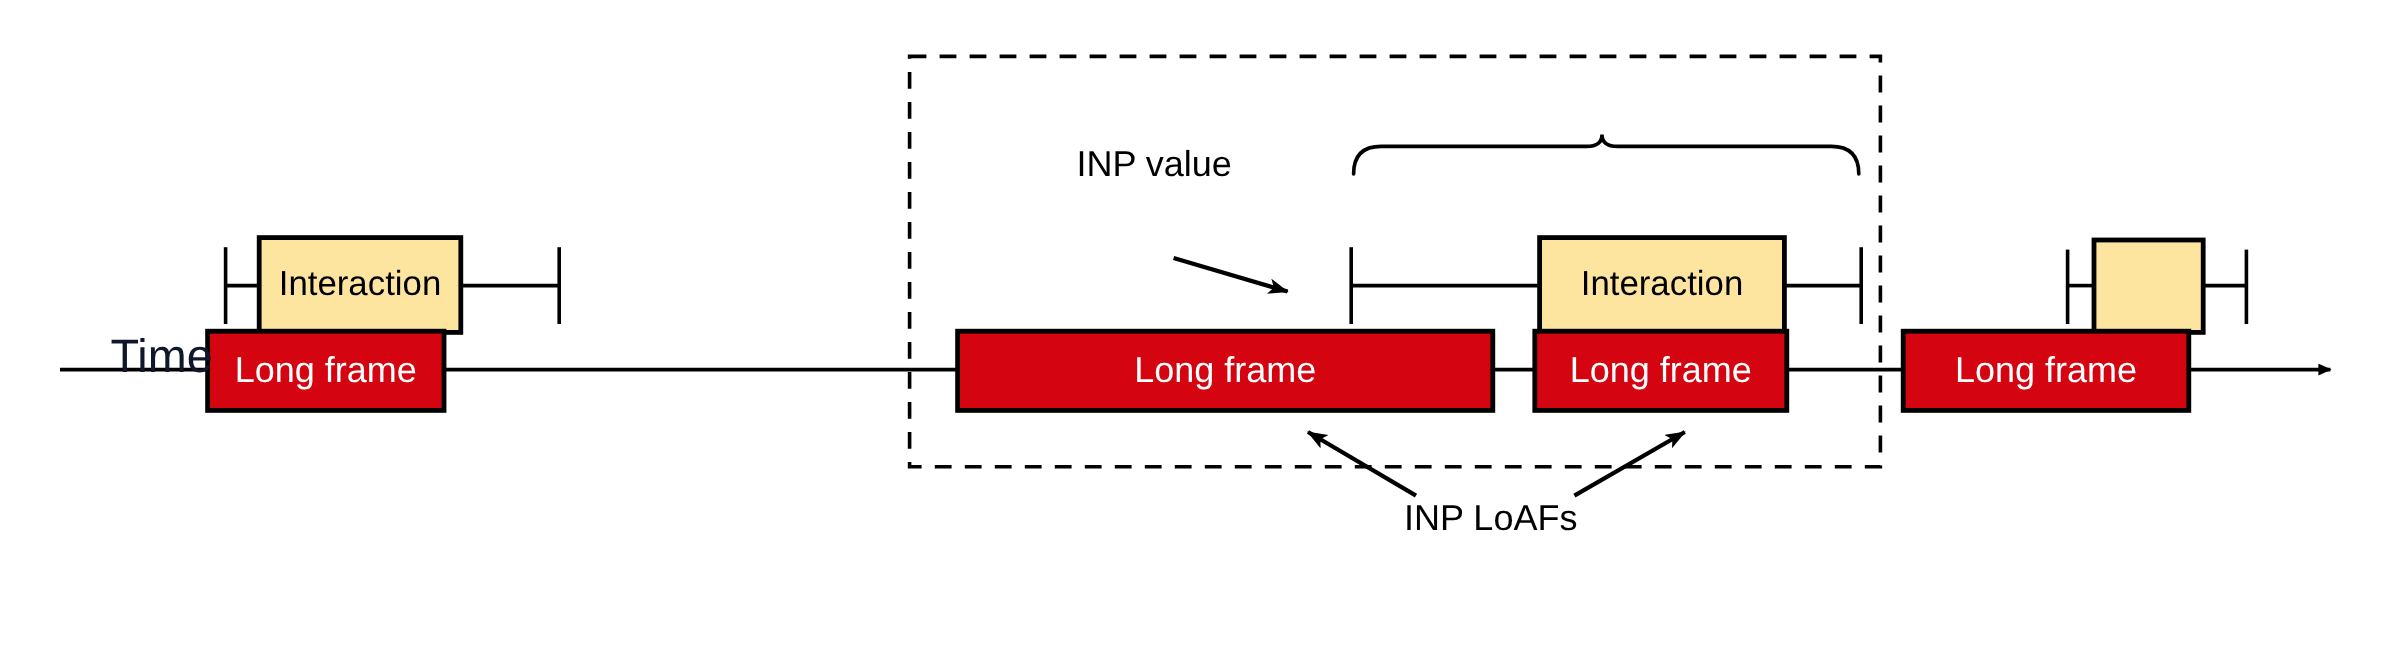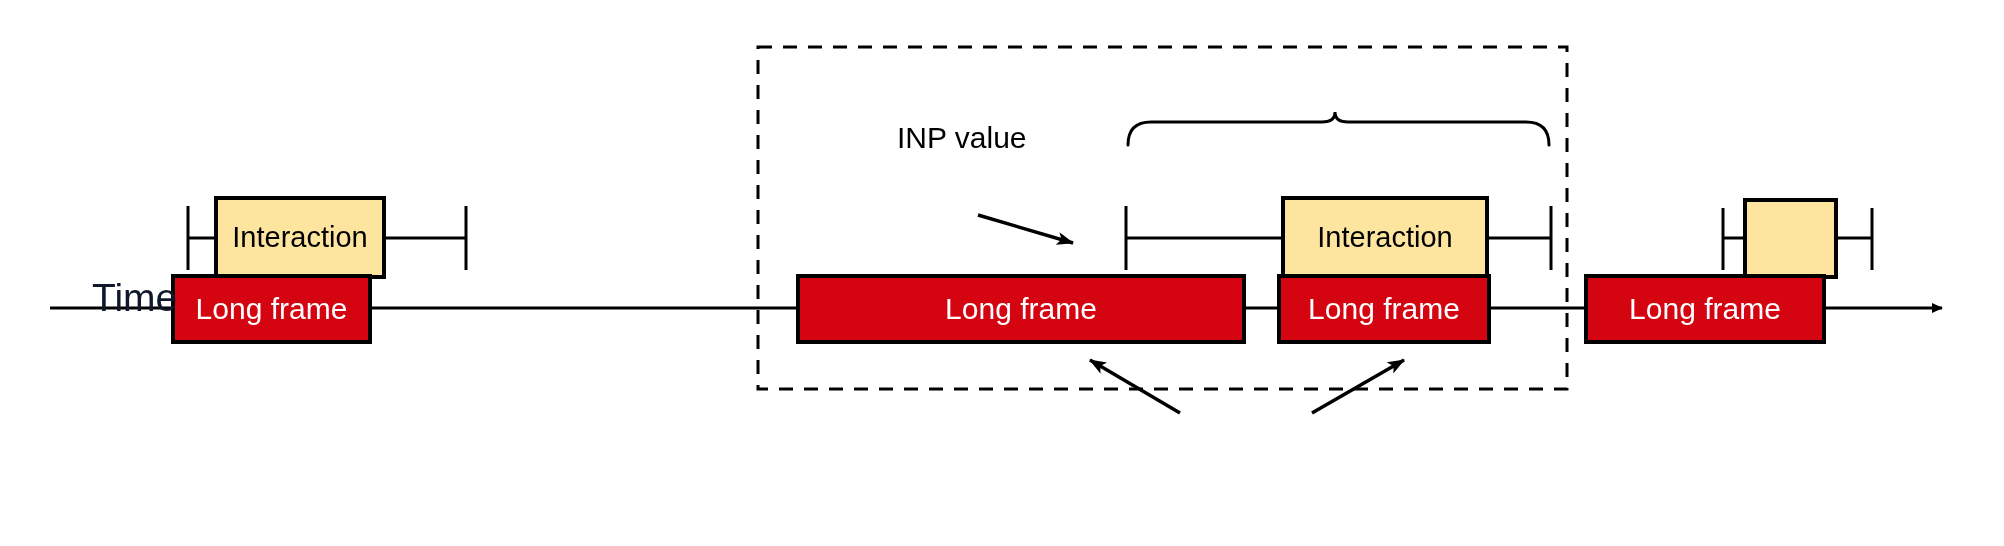--- a/index.html
+++ b/index.html
@@ -107,14 +107,15 @@
 
   <div class="html-label" id="label-interaction-0" style="left:216px; top:198px; width:168px; height:79px; display:flex; align-items:center; justify-content:center; font-size:29px; color:#000000;">Interaction</div>
 
   <div class="html-label" id="label-interaction-1" style="left:1283px; top:198px; width:204px; height:79px; display:flex; align-items:center; justify-content:center; font-size:29px; color:#000000;">Interaction</div>
 
   <div class="html-label" id="label-interaction-2" style="left:1745px; top:200px; width:91px; height:77px; display:flex; align-items:center; justify-content:center; font-size:29px; color:#000000;"></div>
 
 
   <div class="html-label" id="label-inp-event" style="left:897px; top:121px; font-size:30px; color:#000000;">INP value</div>
 
+  <div class="html-label" id="label-inp-loafs" style="left:1170px; top:416px; font-size:30px; color:#000000;">INP LoAFs</div>
 
 </div>
 
 </body></html>

